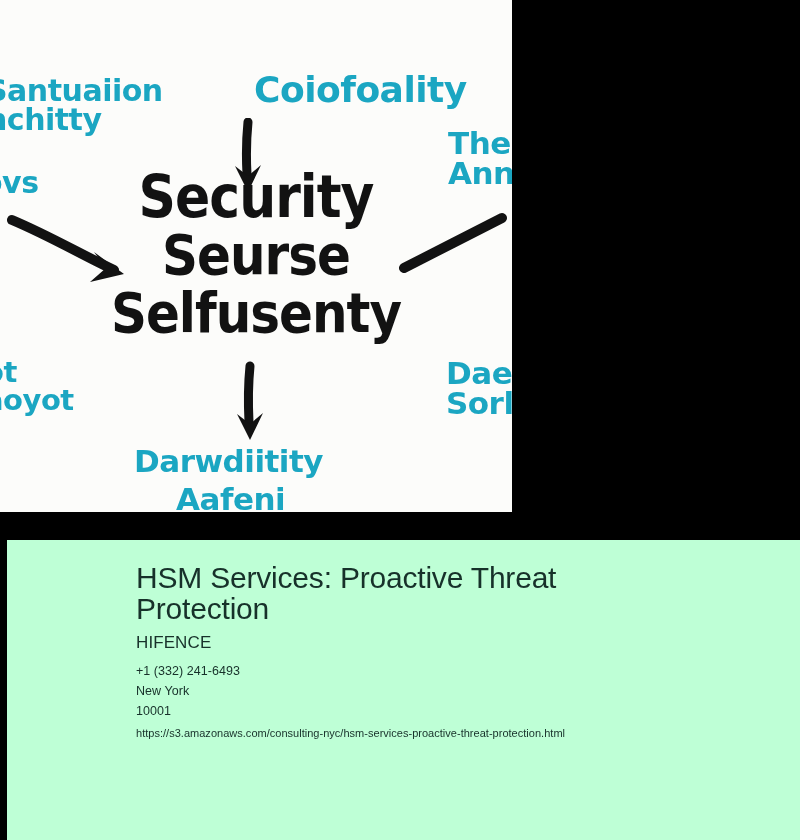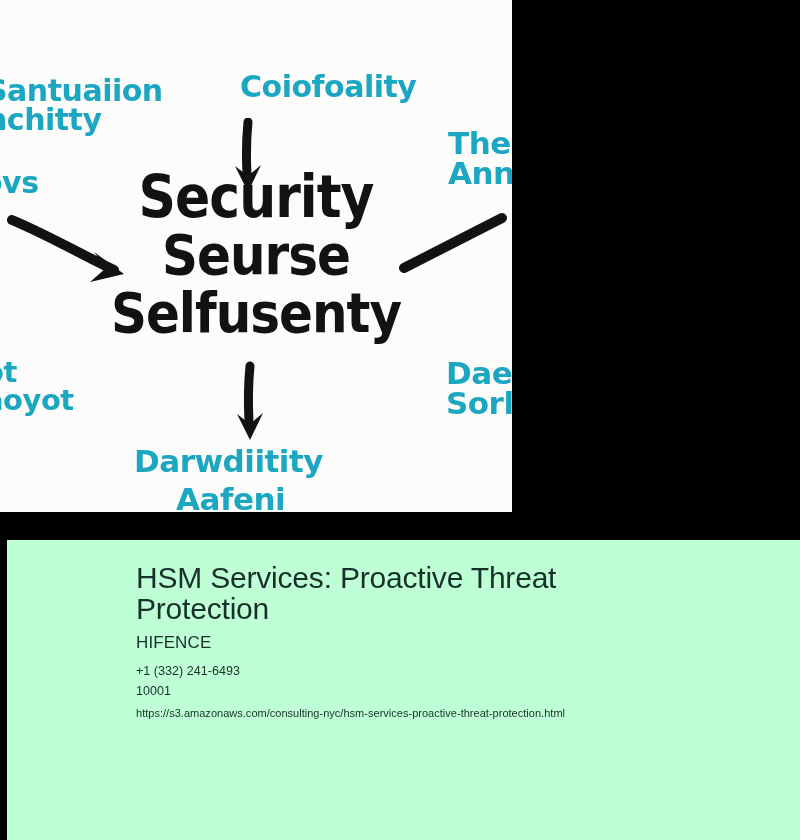--- a/index.html
+++ b/index.html
@@ -65,21 +65,21 @@
     transform: scaleY(1.12);
     transform-origin: top center;
   }
   .core .line { display: block; }
   .core .line-2 { font-size: 50px; }
   .core .line-3 { font-size: 50px; }
 
   
   .lbl-nw   { left: -14px; top: 76px;  font-size: 30px; }
   .lbl-w    { left: -18px; top: 168px; font-size: 30px; }
-  .lbl-n    { left: 240px; top: 72px;  font-size: 30px; }
+  .lbl-n    { left: 254px; top: 72px;  font-size: 36px; }
   .lbl-ne   { left: 448px; top: 128px; font-size: 31px; }
   .lbl-sw   { left: -16px; top: 358px; font-size: 29px; }
   .lbl-se   { left: 446px; top: 358px; font-size: 31px; }
   .lbl-s    { left: 134px; top: 446px; font-size: 31px; }
   .lbl-s2   { left: 176px; top: 484px; font-size: 31px; color:#2fb8cf; }
 
   .arrow { position: absolute; }
 
   
   .info-panel {
@@ -191,20 +191,21 @@
 
   <div class="info-panel">
     <div class="info-inner">
 
       <h1 class="title">HSM Services: Proactive Threat Protection</h1>
 
       <div class="company">HIFENCE</div>
 
       <div class="contact">
         <div class="contact-line">+1 (332) 241-6493</div>
+        <div class="contact-line">New York</div>
         <div class="contact-line">10001</div>
         <div class="url-line">https://s3.amazonaws.com/consulting-nyc/hsm-services-proactive-threat-protection.html</div>
       </div>
 
     </div>
   </div>
 
 </div>
 
 </body></html>

